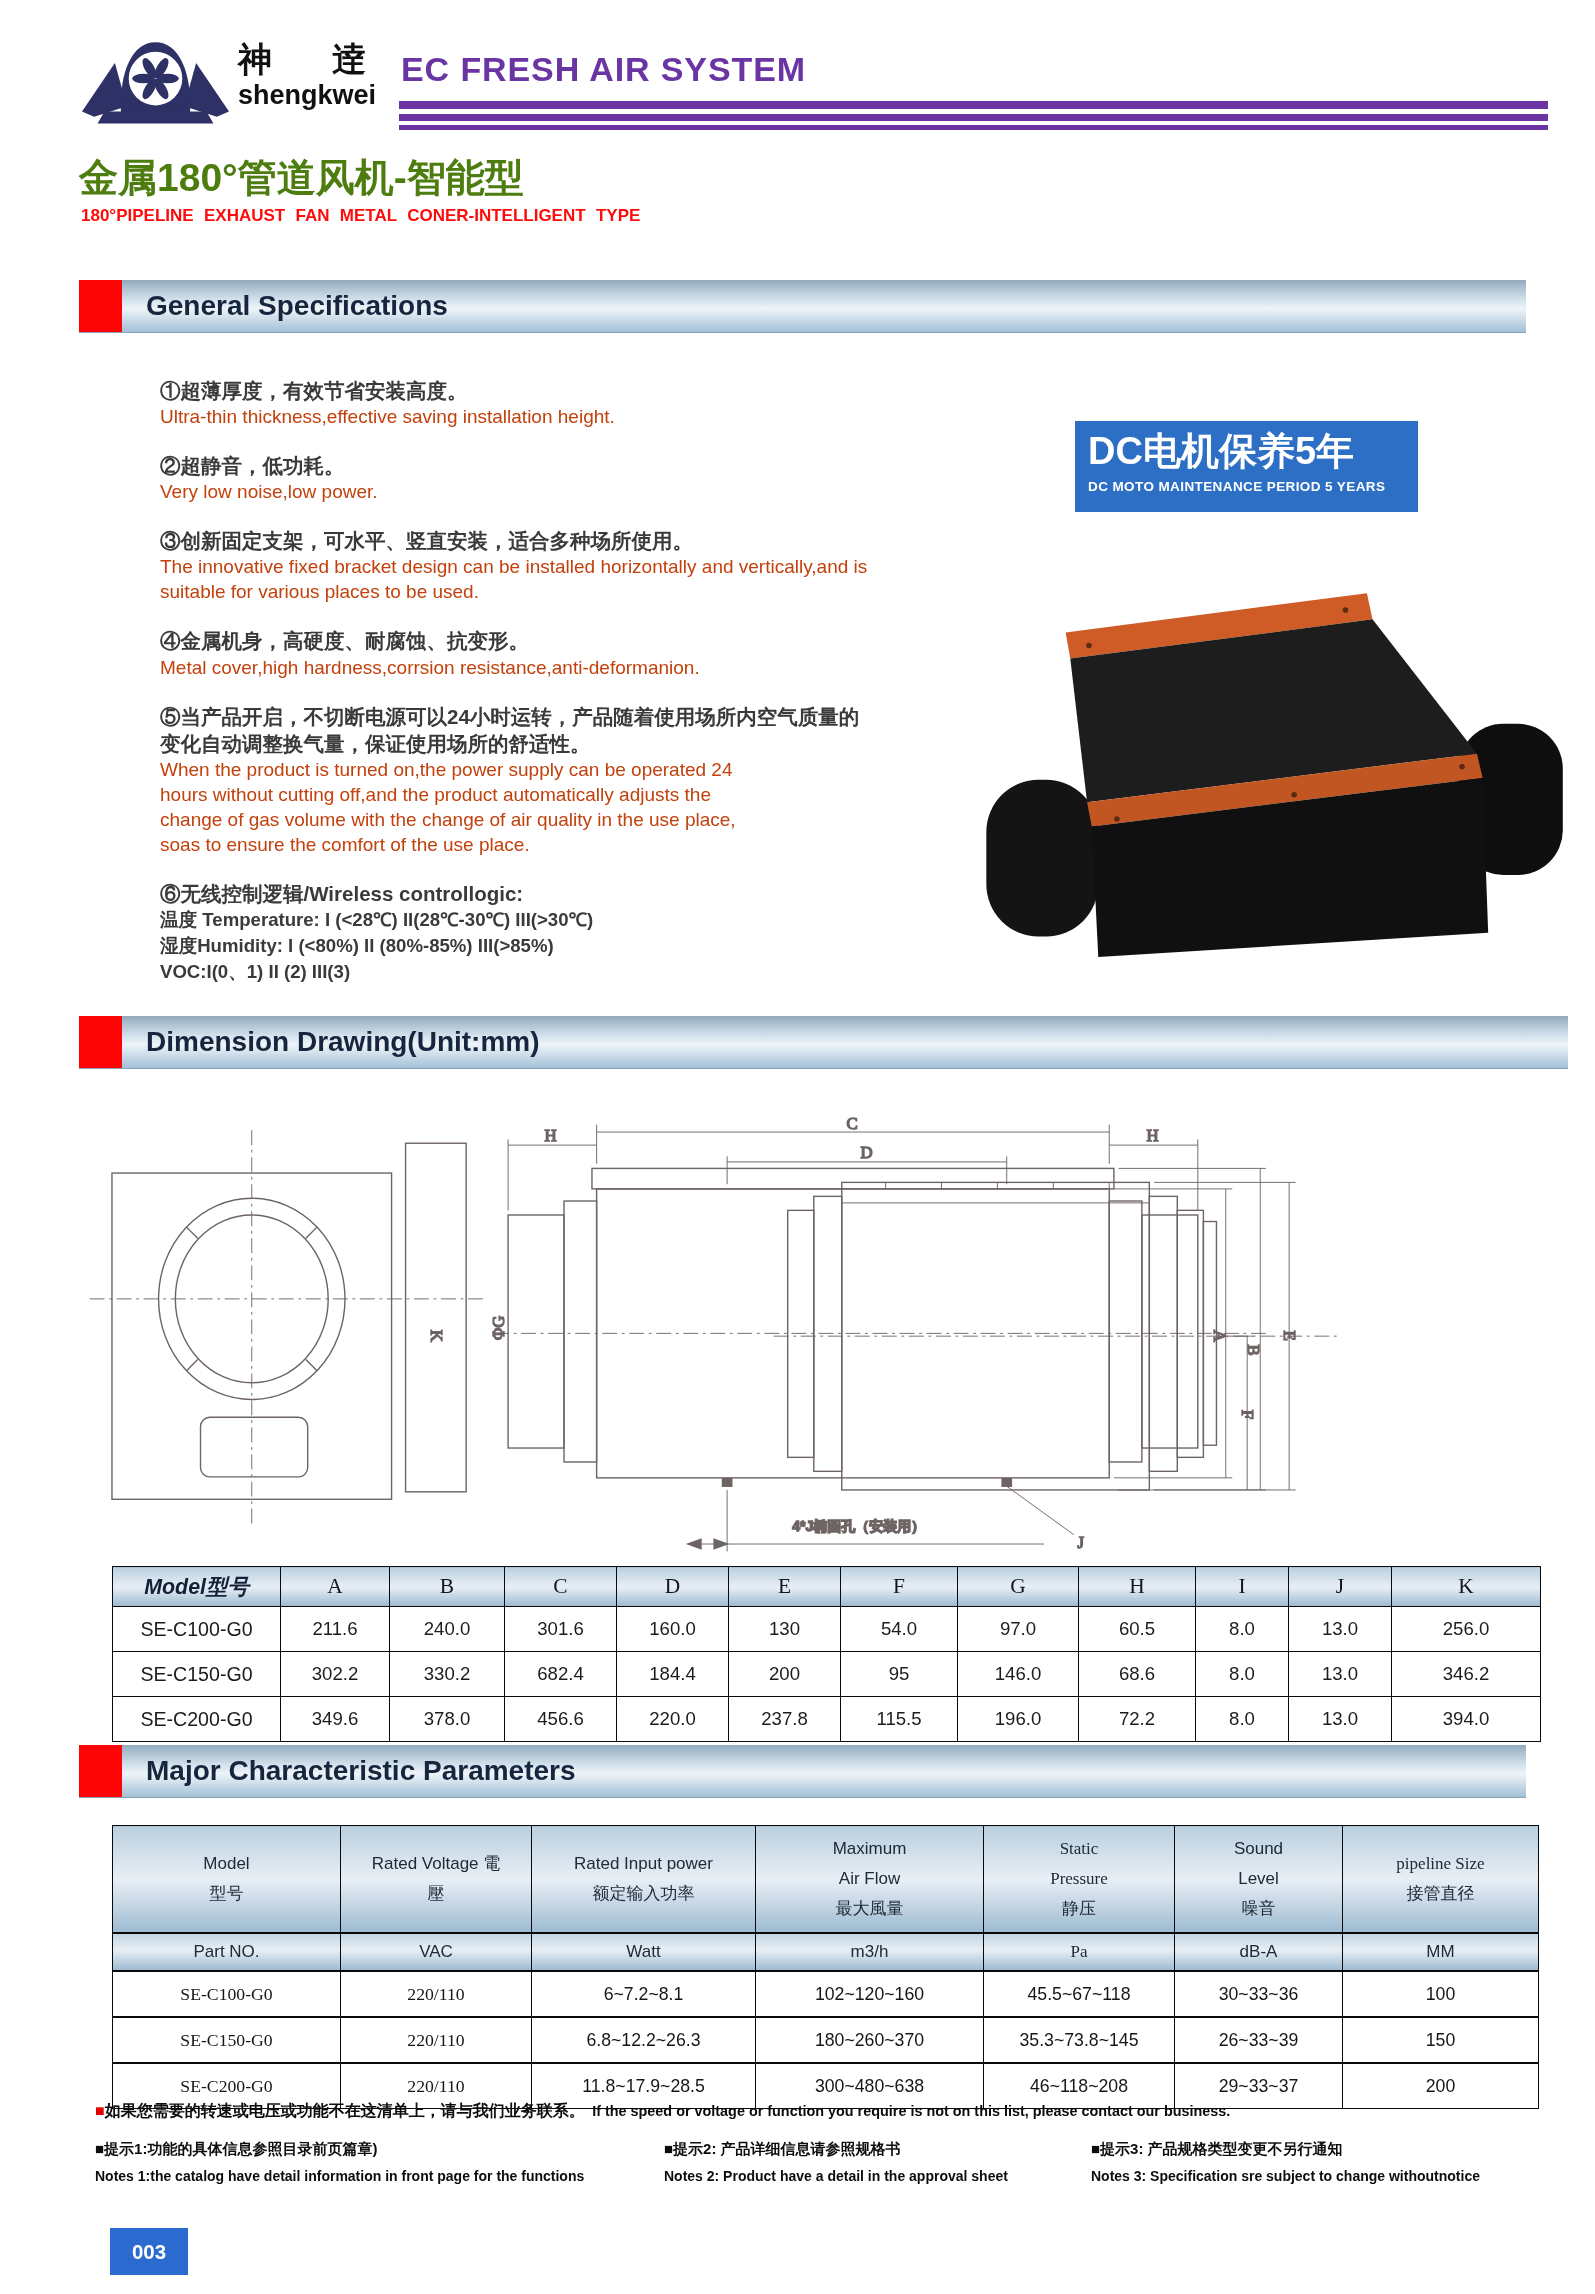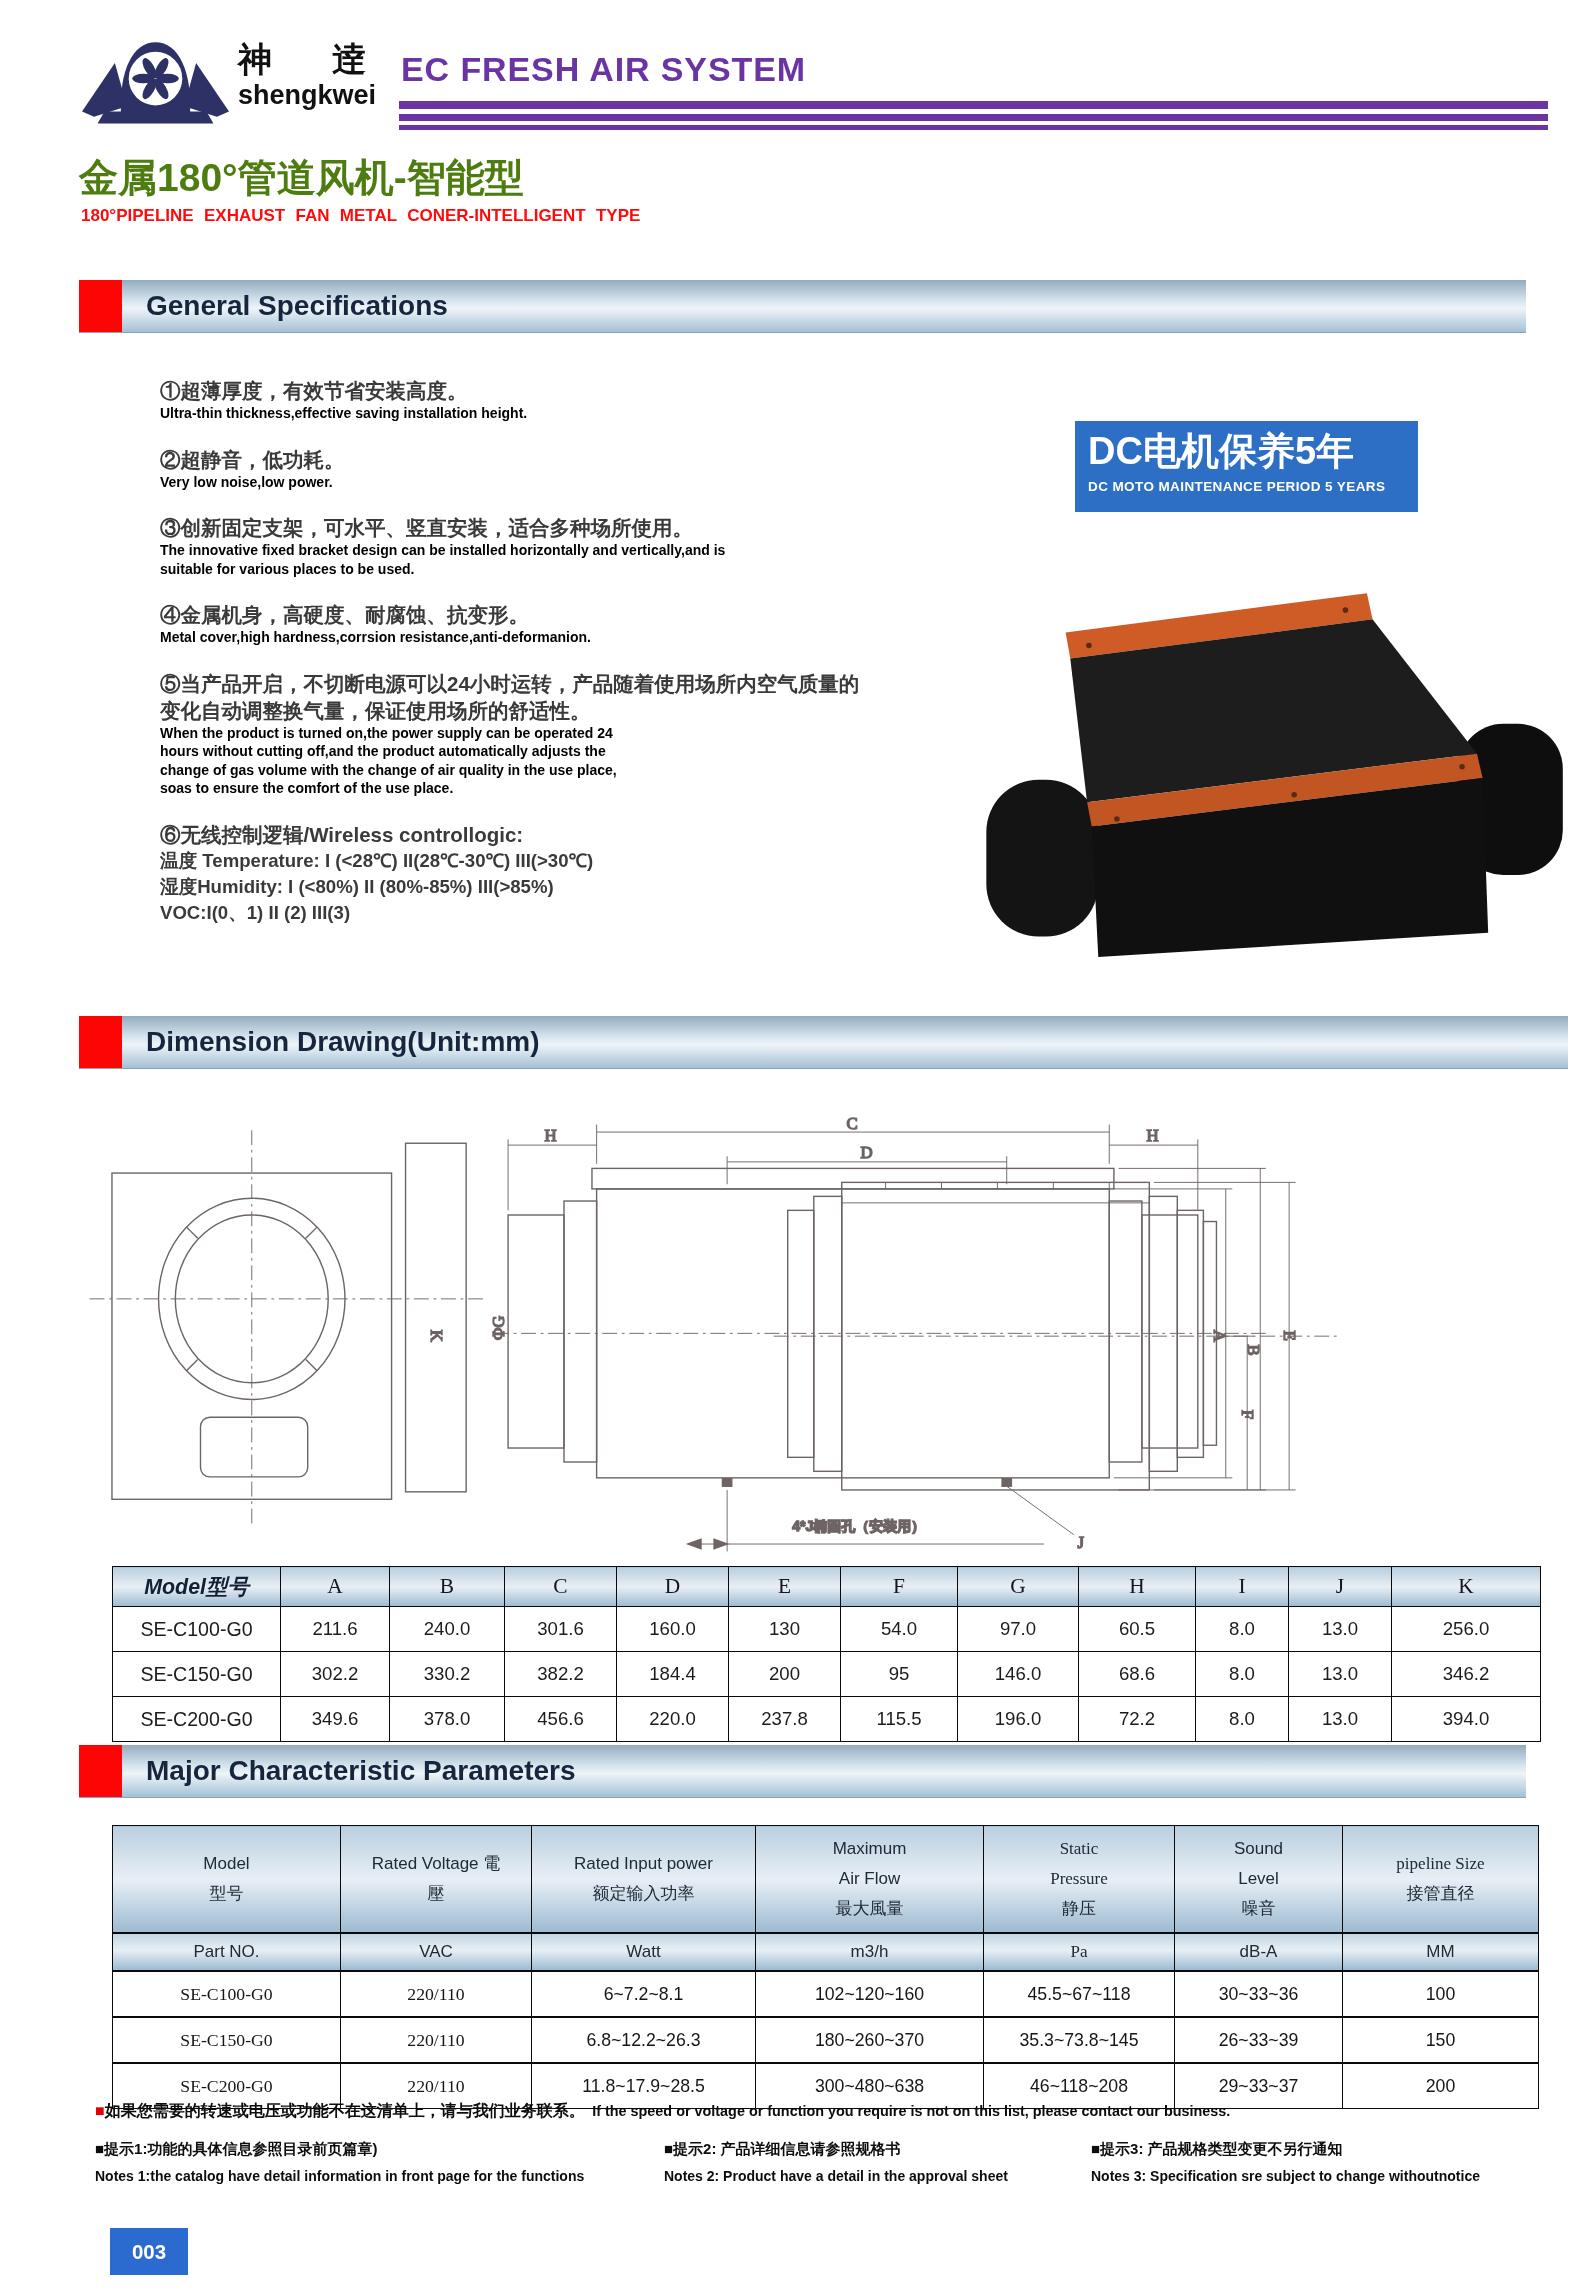--- a/index.html
+++ b/index.html
@@ -29,21 +29,21 @@
           border-bottom:0.9px solid #8aa4b5;}
   .secbar .redsq{position:absolute;left:0;top:0;width:43px;height:52px;background:#fe0505;}
   .secbar .sectitle{position:absolute;left:67px;top:0;line-height:52px;font-size:28px;
           font-weight:bold;color:#17263f;white-space:nowrap;}
   .bar1{top:280px;} .bar2{top:1016px;padding-left:42px;} .bar3{top:1745px;}
 
   
   .specs{position:absolute;left:160px;top:377px;width:736px;}
   .spec-item{margin-bottom:23px;}
   .spec-cn{font-size:20.5px;font-weight:bold;color:#3a3a3a;line-height:1.32;white-space:pre-line;}
-  .spec-en{font-size:14px;font-weight:bold;color:#000000;line-height:1.32;white-space:pre-line;}
+  .spec-en{font-size:19px;font-weight:normal;color:#c2410c;line-height:1.32;white-space:pre-line;}
   .spec-line{font-size:18.6px;font-weight:bold;color:#3a3a3a;line-height:1.4;}
 
   
   .badge{position:absolute;left:1075px;top:421px;width:343px;height:91px;background:#2d6fc4;
          color:#fff;padding-left:13px;box-sizing:border-box;}
   .badge-cn{font-size:38px;font-weight:800;margin-top:4.7px;white-space:nowrap;}
   .badge-en{font-size:13.5px;font-weight:bold;letter-spacing:0.4px;margin-top:1.9px;white-space:nowrap;}
 
   
   .photo-svg{position:absolute;left:977px;top:567px;}
@@ -308,21 +308,21 @@
           <td class="c7">97.0</td>
           <td class="c8">60.5</td>
           <td class="c9">8.0</td>
           <td class="c10">13.0</td>
           <td class="c11">256.0</td>
         </tr>
         <tr>
           <td class="c0">SE-C150-G0</td>
           <td class="c1">302.2</td>
           <td class="c2">330.2</td>
-          <td class="c3">382.2</td>
+          <td class="c3">682.4</td>
           <td class="c4">184.4</td>
           <td class="c5">200</td>
           <td class="c6">95</td>
           <td class="c7">146.0</td>
           <td class="c8">68.6</td>
           <td class="c9">8.0</td>
           <td class="c10">13.0</td>
           <td class="c11">346.2</td>
         </tr>
         <tr>

